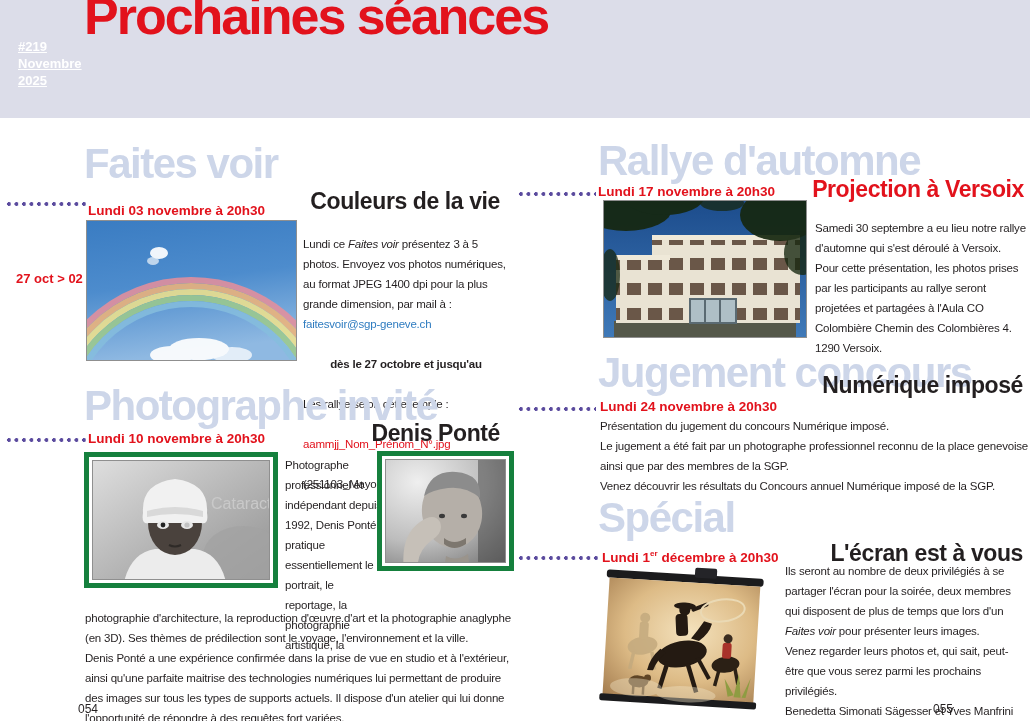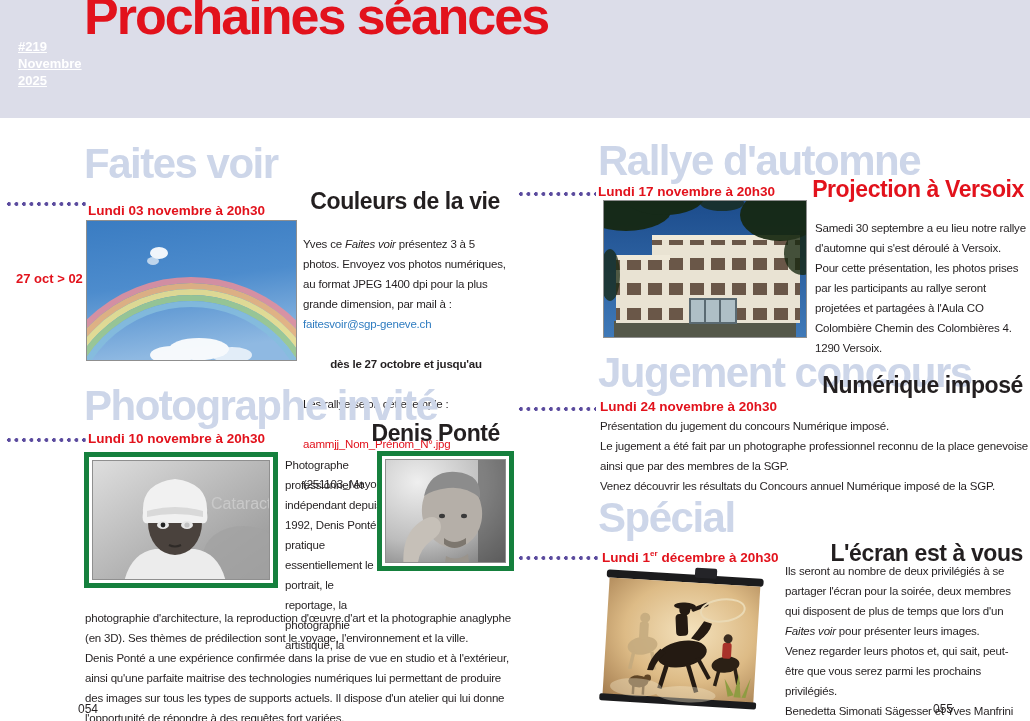--- a/index.html
+++ b/index.html
@@ -81,21 +81,21 @@
       <ellipse cx="72" cy="32" rx="9" ry="6"></ellipse>
       <ellipse cx="66" cy="40" rx="6" ry="4" opacity="0.7"></ellipse>
       <ellipse cx="112" cy="128" rx="30" ry="11"></ellipse>
       <ellipse cx="85" cy="134" rx="22" ry="9"></ellipse>
       <ellipse cx="145" cy="134" rx="20" ry="8" opacity="0.8"></ellipse>
     </g>
   </svg>
 </div>
 
 <div class="abs body-txt" style="left:303px; top:214px; width:206px;">
-  <span>Yves ce </span><span class="ital">Faites voir</span><span> présentez 3 à 5  photos. Envoyez vos photos numériques, au format JPEG 1400 dpi pour la plus grande dimension, par mail à :</span>
+  <span>Lundi ce </span><span class="ital">Faites voir</span><span> présentez 3 à 5  photos. Envoyez vos photos numériques, au format JPEG 1400 dpi pour la plus grande dimension, par mail à :</span>
   <div><a class="link">faitesvoir@sgp-geneve.ch</a></div>
   <div class="bold">dès le 27 octobre et jusqu'au</div>
   <div>Les rallye selon cet exemple :</div>
   <div class="red-txt"> aammjj_Nom_Prénom_N°.jpg</div>
   <div>(251103_Mayor_Samy_1.jpg)</div>
 </div>
 
 <div class="abs sec-h" style="left:84px; top:385px;">Photographe invité</div>
 <div class="abs dots" style="left:6px; top:437px; width:80px;"></div>
 <div class="abs date" style="left:88px; top:431px;">Lundi 10 novembre à 20h30</div>

